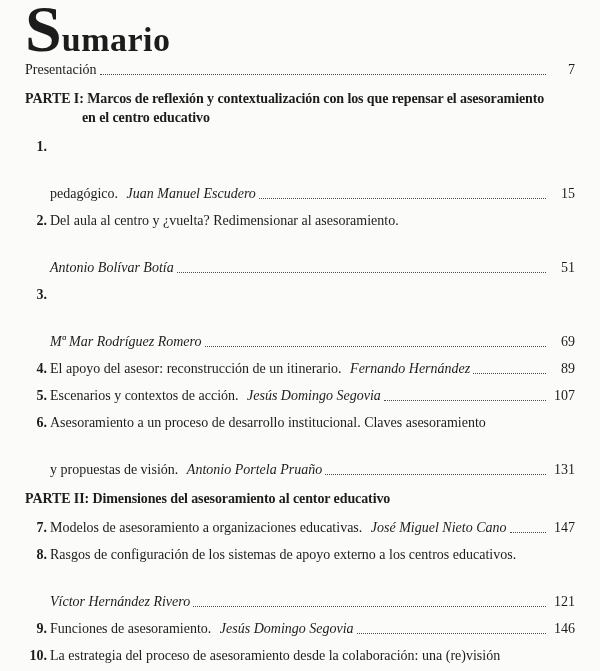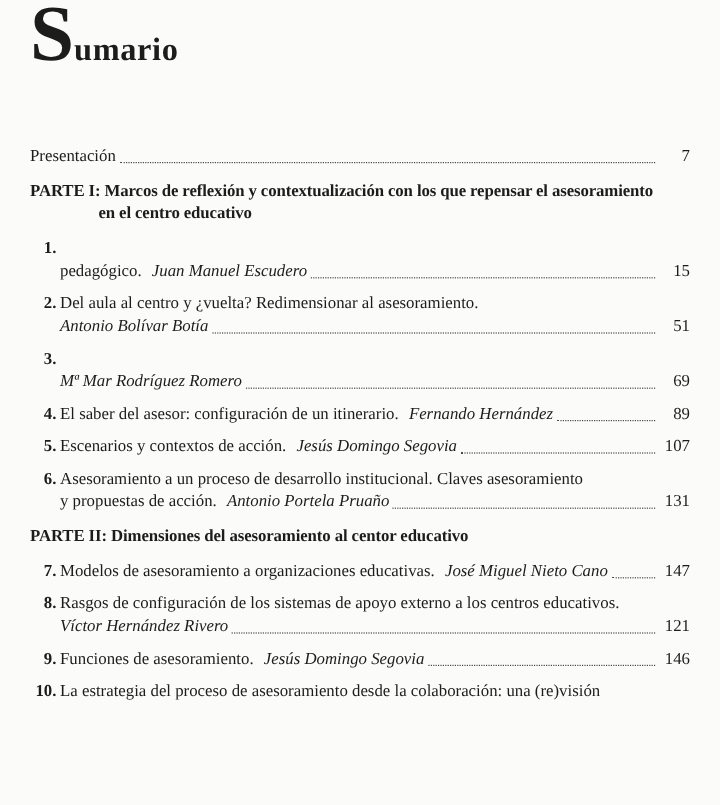--- a/index.html
+++ b/index.html
@@ -12,54 +12,54 @@
     overflow: hidden;
   }
   
   .title {
     font-weight: 700;
     line-height: 54px;
     height: 58px;
     white-space: nowrap;
   }
   .title .cap  { font-size: 66px; }
-  .title .rest { font-size: 27px; letter-spacing: 0.5px; }
+  .title .rest { font-size: 34px; letter-spacing: 0.5px; }
   
   .line {
     display: flex;
     align-items: baseline;
     font-size: 14px;
     line-height: 19px;
     white-space: pre;
   }
   .num {
     font-weight: 700;
     width: 22px;
     min-width: 22px;
     text-align: right;
     margin-right: 3px;
   }
-  .cont { padding-left: 25px; }
+  .cont { padding-left: 25px; margin-top: 28px; }
   .it { font-style: italic; }
   .t + .it { margin-left: 5px; }
   .leader {
     flex: 1 1 auto;
     min-width: 8px;
     border-bottom: 1.5px dotted #4a4a4a;
     align-self: flex-end;
     margin: 0 3px 4px 3px;
     height: 1px;
   }
   .pg {
     min-width: 26px;
     text-align: right;
     white-space: nowrap;
   }
   
-  .front { margin-top: 61px; }
+  .front { }
   
   .part-heading {
     margin-top: 10px;
     font-weight: 700;
     font-size: 14px;
     line-height: 19px;
     letter-spacing: -0.1px;
     white-space: nowrap;
   }
   .part-heading .l2 { padding-left: 57px; }
@@ -116,21 +116,21 @@
     <div class="line cont">
       <span class="it">Mª Mar Rodríguez Romero</span>
       <span class="leader"></span>
       <span class="pg">69</span>
     </div>
   </div>
 
   <div class="entry">
     <div class="line">
       <span class="num">4.</span>
-      <span class="t">El saber del asesor: configuración de un itinerario. </span>
+      <span class="t">El apoyo del asesor: reconstrucción de un itinerario. </span>
       <span class="it">Fernando Hernández</span>
       <span class="leader"></span>
       <span class="pg">89</span>
     </div>
   </div>
 
   <div class="entry">
     <div class="line">
       <span class="num">5.</span>
       <span class="t">Escenarios y contextos de acción. </span>
@@ -139,21 +139,21 @@
       <span class="pg">107</span>
     </div>
   </div>
 
   <div class="entry">
     <div class="line">
       <span class="num">6.</span>
       <span class="t">Asesoramiento a un proceso de desarrollo institucional. Claves asesoramiento</span>
     </div>
     <div class="line cont">
-      <span class="t">y propuestas de acción. </span>
+      <span class="t">y propuestas de visión. </span>
       <span class="it">Antonio Portela Pruaño</span>
       <span class="leader"></span>
       <span class="pg">131</span>
     </div>
   </div>
 
 </div>
 
 <div class="part-heading">
   <div class="l1"><span>PARTE II:</span> <span>Dimensiones del asesoramiento al centor educativo</span></div>

